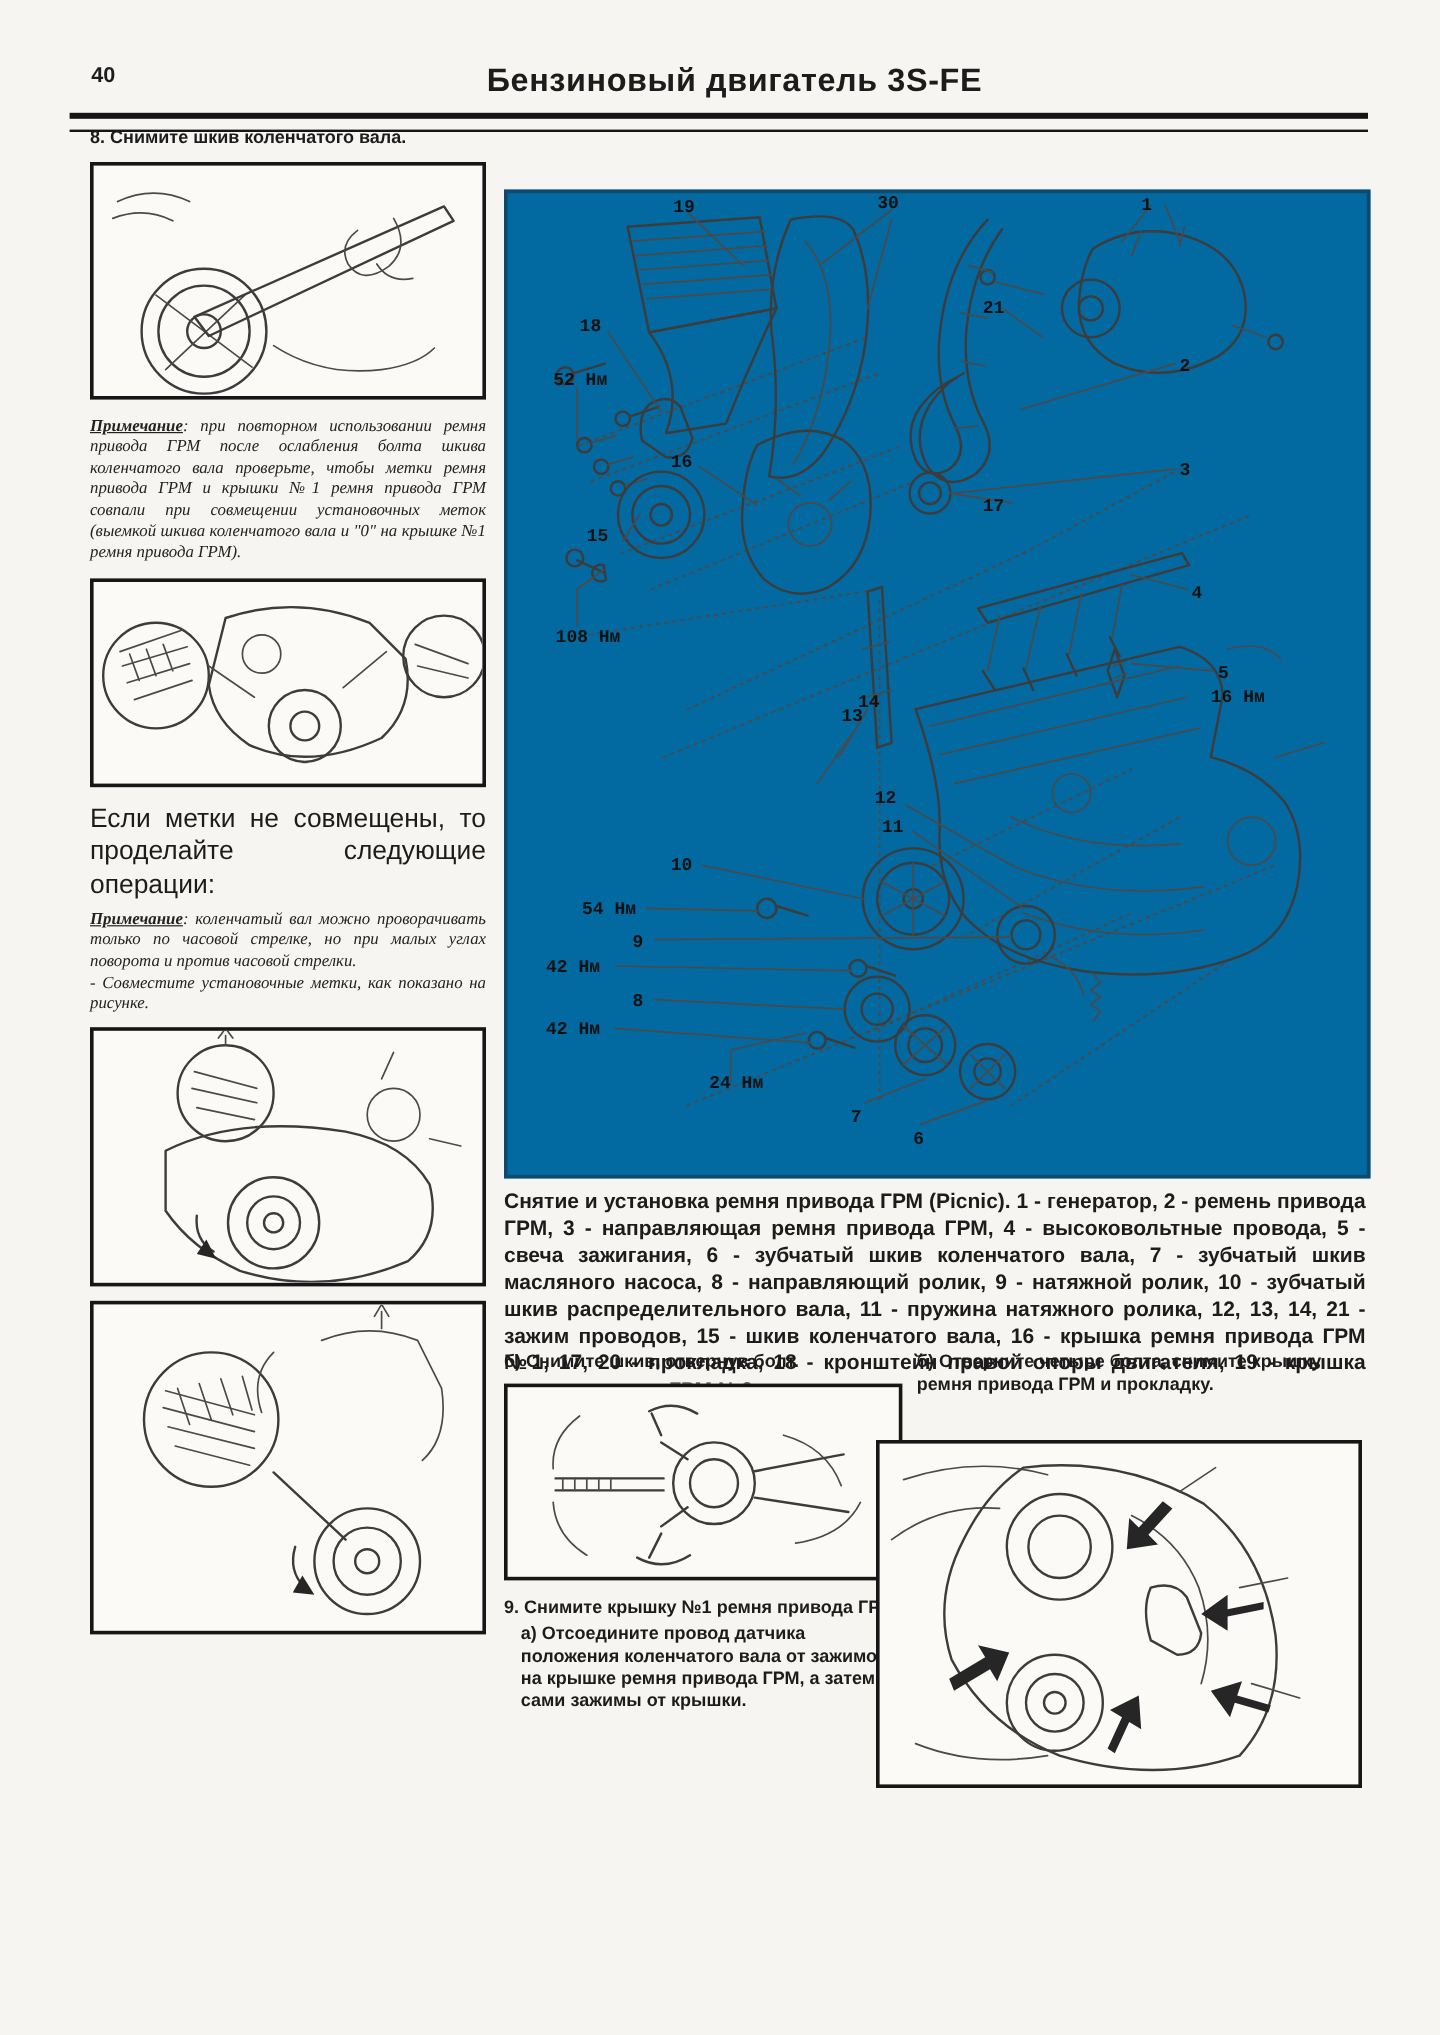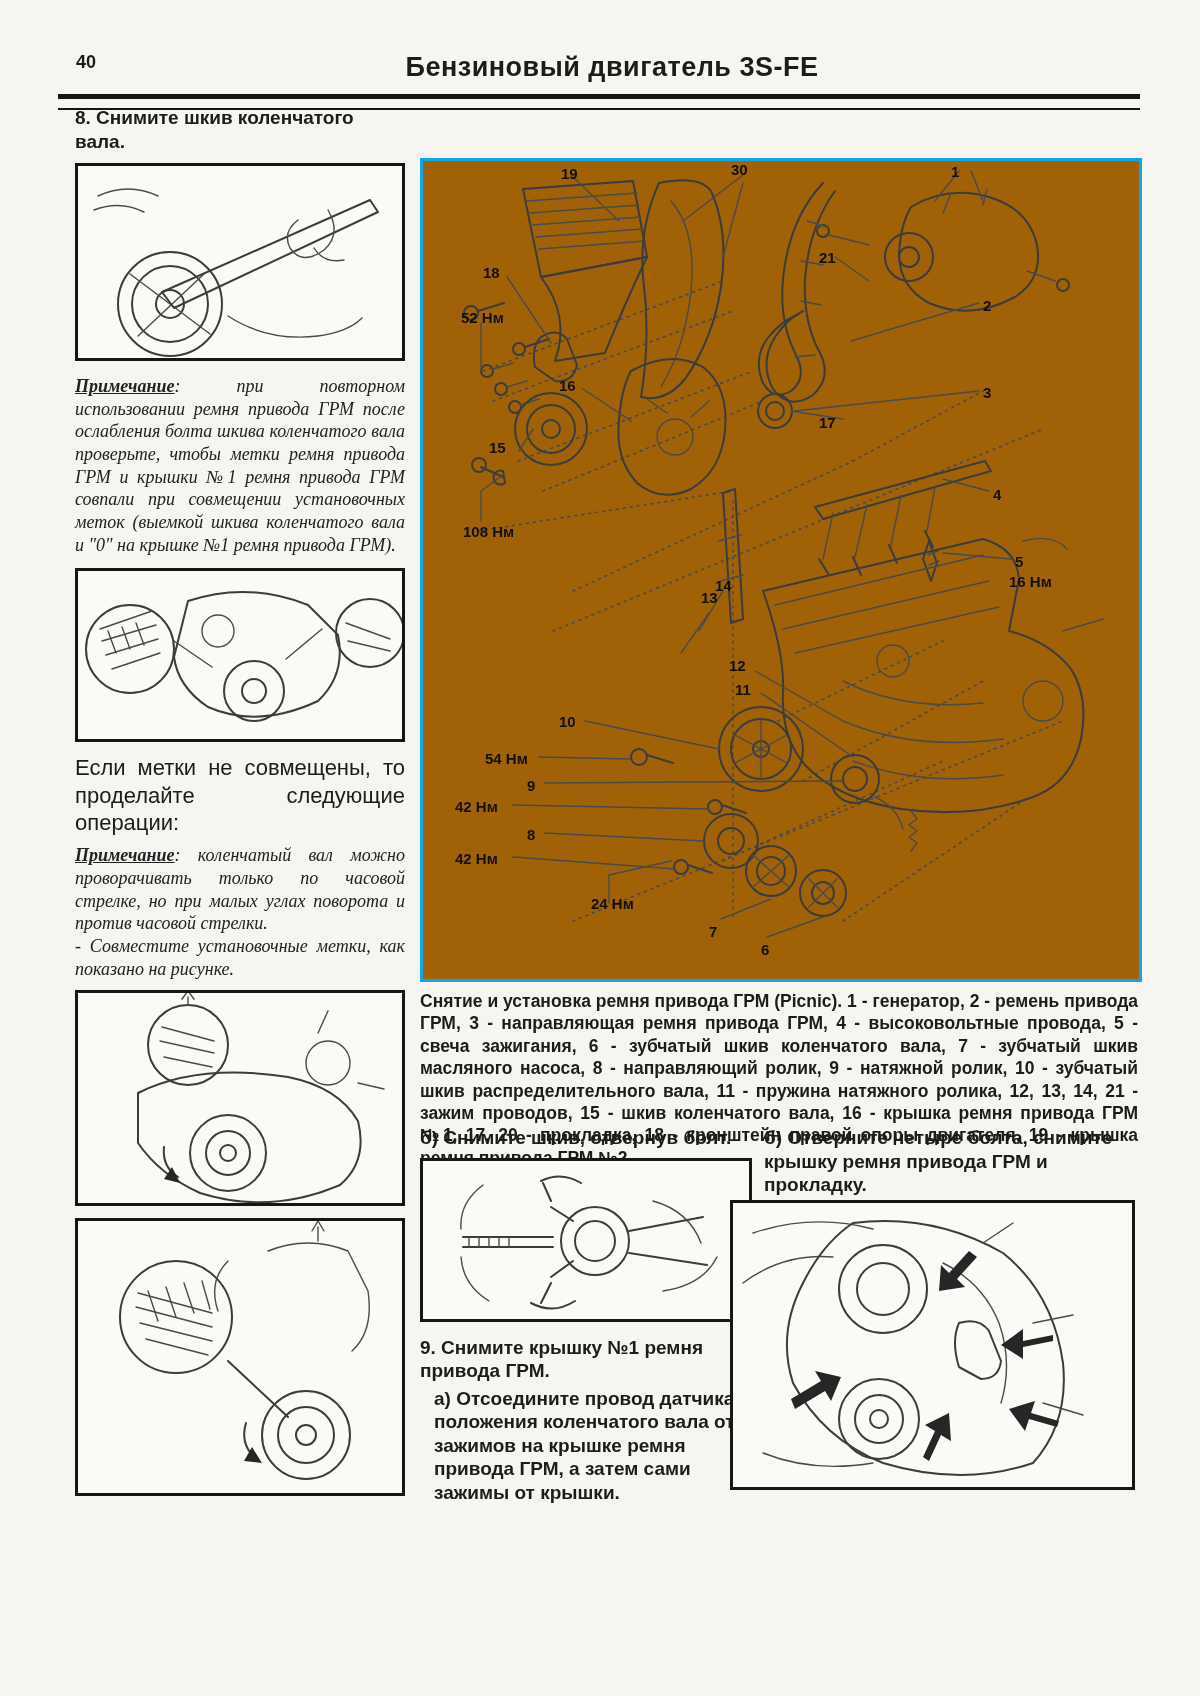--- a/index.html
+++ b/index.html
@@ -11,34 +11,34 @@
     -webkit-font-smoothing:antialiased;
   }
   
   .hdr-num{position:absolute;left:76px;top:52px;font-size:18px;font-weight:bold;}
   .hdr-title{position:absolute;left:0;top:52px;width:1200px;text-align:center;font-size:27px;font-weight:bold;letter-spacing:.5px;padding-left:12px;}
   .hdr-rule{position:absolute;left:58px;top:94px;width:1082px;height:9px;border-top:5px solid #151515;border-bottom:2px solid #151515;}
 
   
   .colL{position:absolute;left:75px;top:106px;width:330px;}
   .txt{font-size:22px;line-height:1.24;text-align:justify;}
-  .step{font-weight:600;font-size:19px;line-height:1.24;}
+  .step{font-weight:600;font-size:15px;line-height:1.24;}
   .sub{padding-left:14px;}
-  .note{font-family:"Liberation Serif",serif;font-style:italic;font-size:18px;line-height:1.26;text-align:justify;color:#222;}
+  .note{font-family:"Liberation Serif",serif;font-style:italic;font-size:14px;line-height:1.26;text-align:justify;color:#222;}
   .note .nlabel{text-decoration:underline;font-weight:bold;}
   .imgbox{border:3px solid #161616;background:#fbfaf7;overflow:hidden;}
   .sketch{display:block;}
   svg{stroke-linecap:round;stroke-linejoin:round;}
   .ln{stroke:#3c3c3c;stroke-width:2;fill:none;}
   .lnthin{stroke:#4a4a4a;stroke-width:1.4;fill:none;}
   .dash{stroke:#4a4a4a;stroke-width:1.6;fill:none;stroke-dasharray:2 5;}
   .fillb{fill:#262626;stroke:none;}
 
   
-  .diagram{position:absolute;left:420px;top:158px;width:716px;height:818px;border:3px solid #0ea5e9;background:#a16207;}
+  .diagram{position:absolute;left:420px;top:158px;width:716px;height:818px;border:3px solid #0c4a6e;background:#0369a1;font-family:Liberation Mono, monospace;}
   .dlabel{position:absolute;font-weight:bold;font-size:15px;color:#111;white-space:nowrap;}
   .caption{position:absolute;left:420px;top:990px;width:718px;font-weight:bold;font-size:17.5px;line-height:1.28;text-align:justify;}
 
   .colM{position:absolute;left:420px;top:1126px;width:332px;}
   .colR{position:absolute;left:764px;top:1126px;width:372px;}
   .imgR{position:absolute;left:730px;top:1200px;}
 </style>
 </head>
 <body>
 

